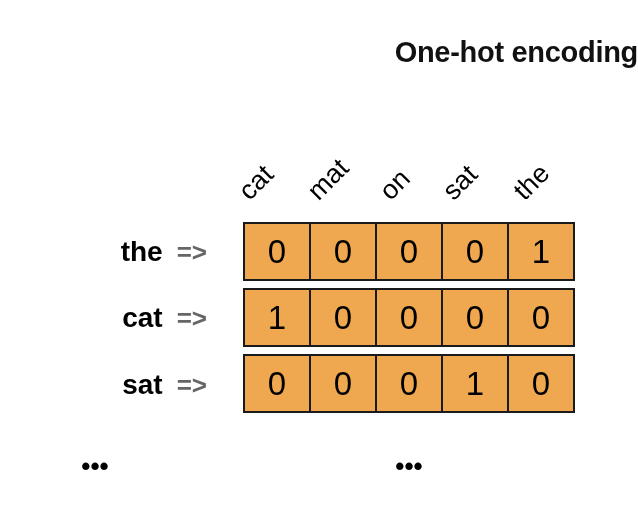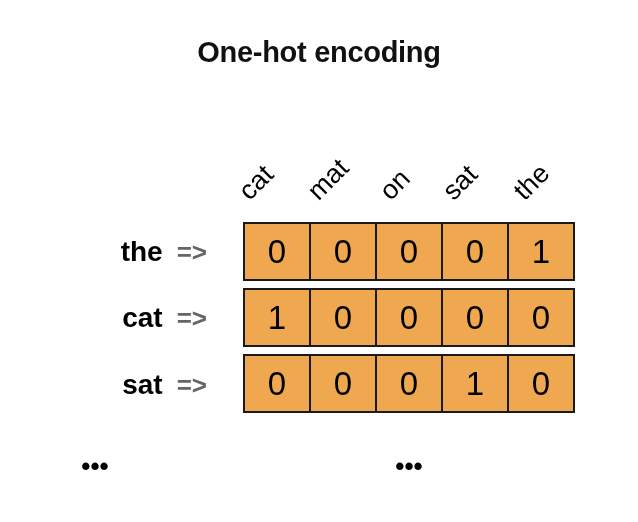--- a/index.html
+++ b/index.html
@@ -16,21 +16,21 @@
     font-family: "Liberation Sans", "DejaVu Sans", sans-serif;
     color: #000000;
   }
 
   
   #figure-title {
     position: absolute;
     left: 0;
     top: 36px;
     width: 638px;
-    text-align: center;
+    text-align: right;
     font-size: 29px;
     font-weight: bold;
     letter-spacing: -0.3px;
     color: #111111;
     white-space: nowrap;
   }
 
   
   #column-headers {
     position: absolute;

